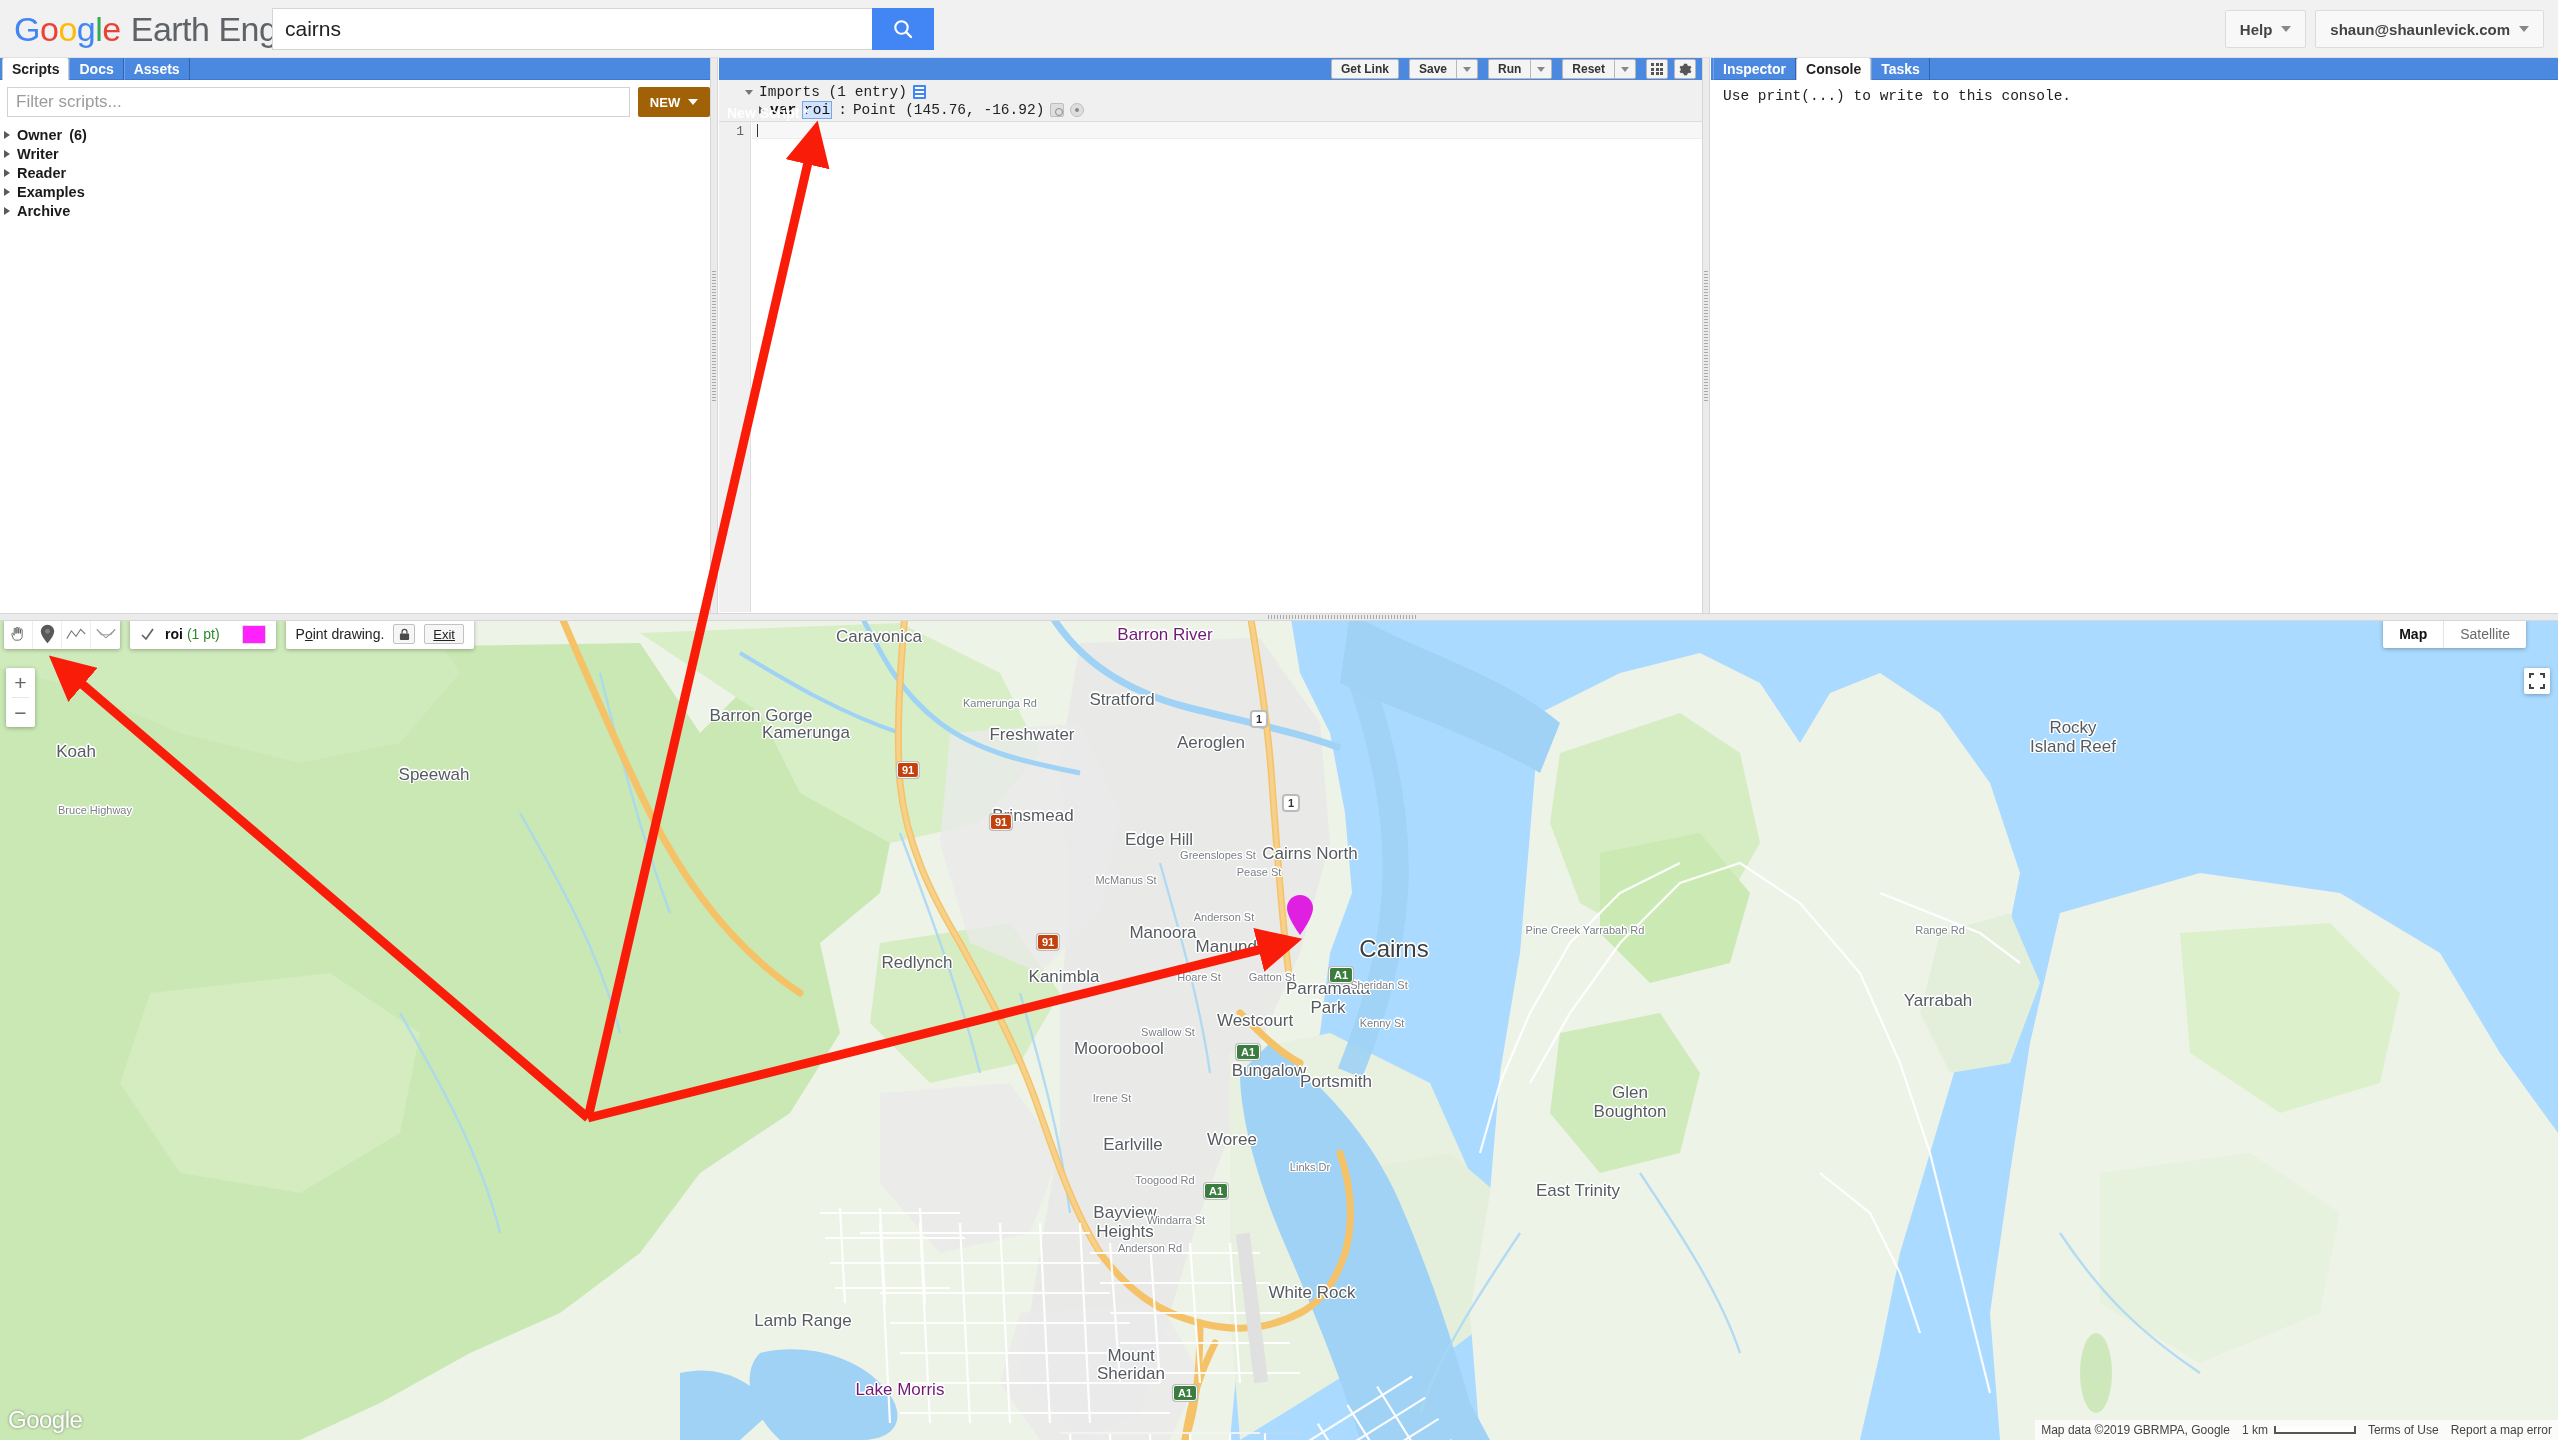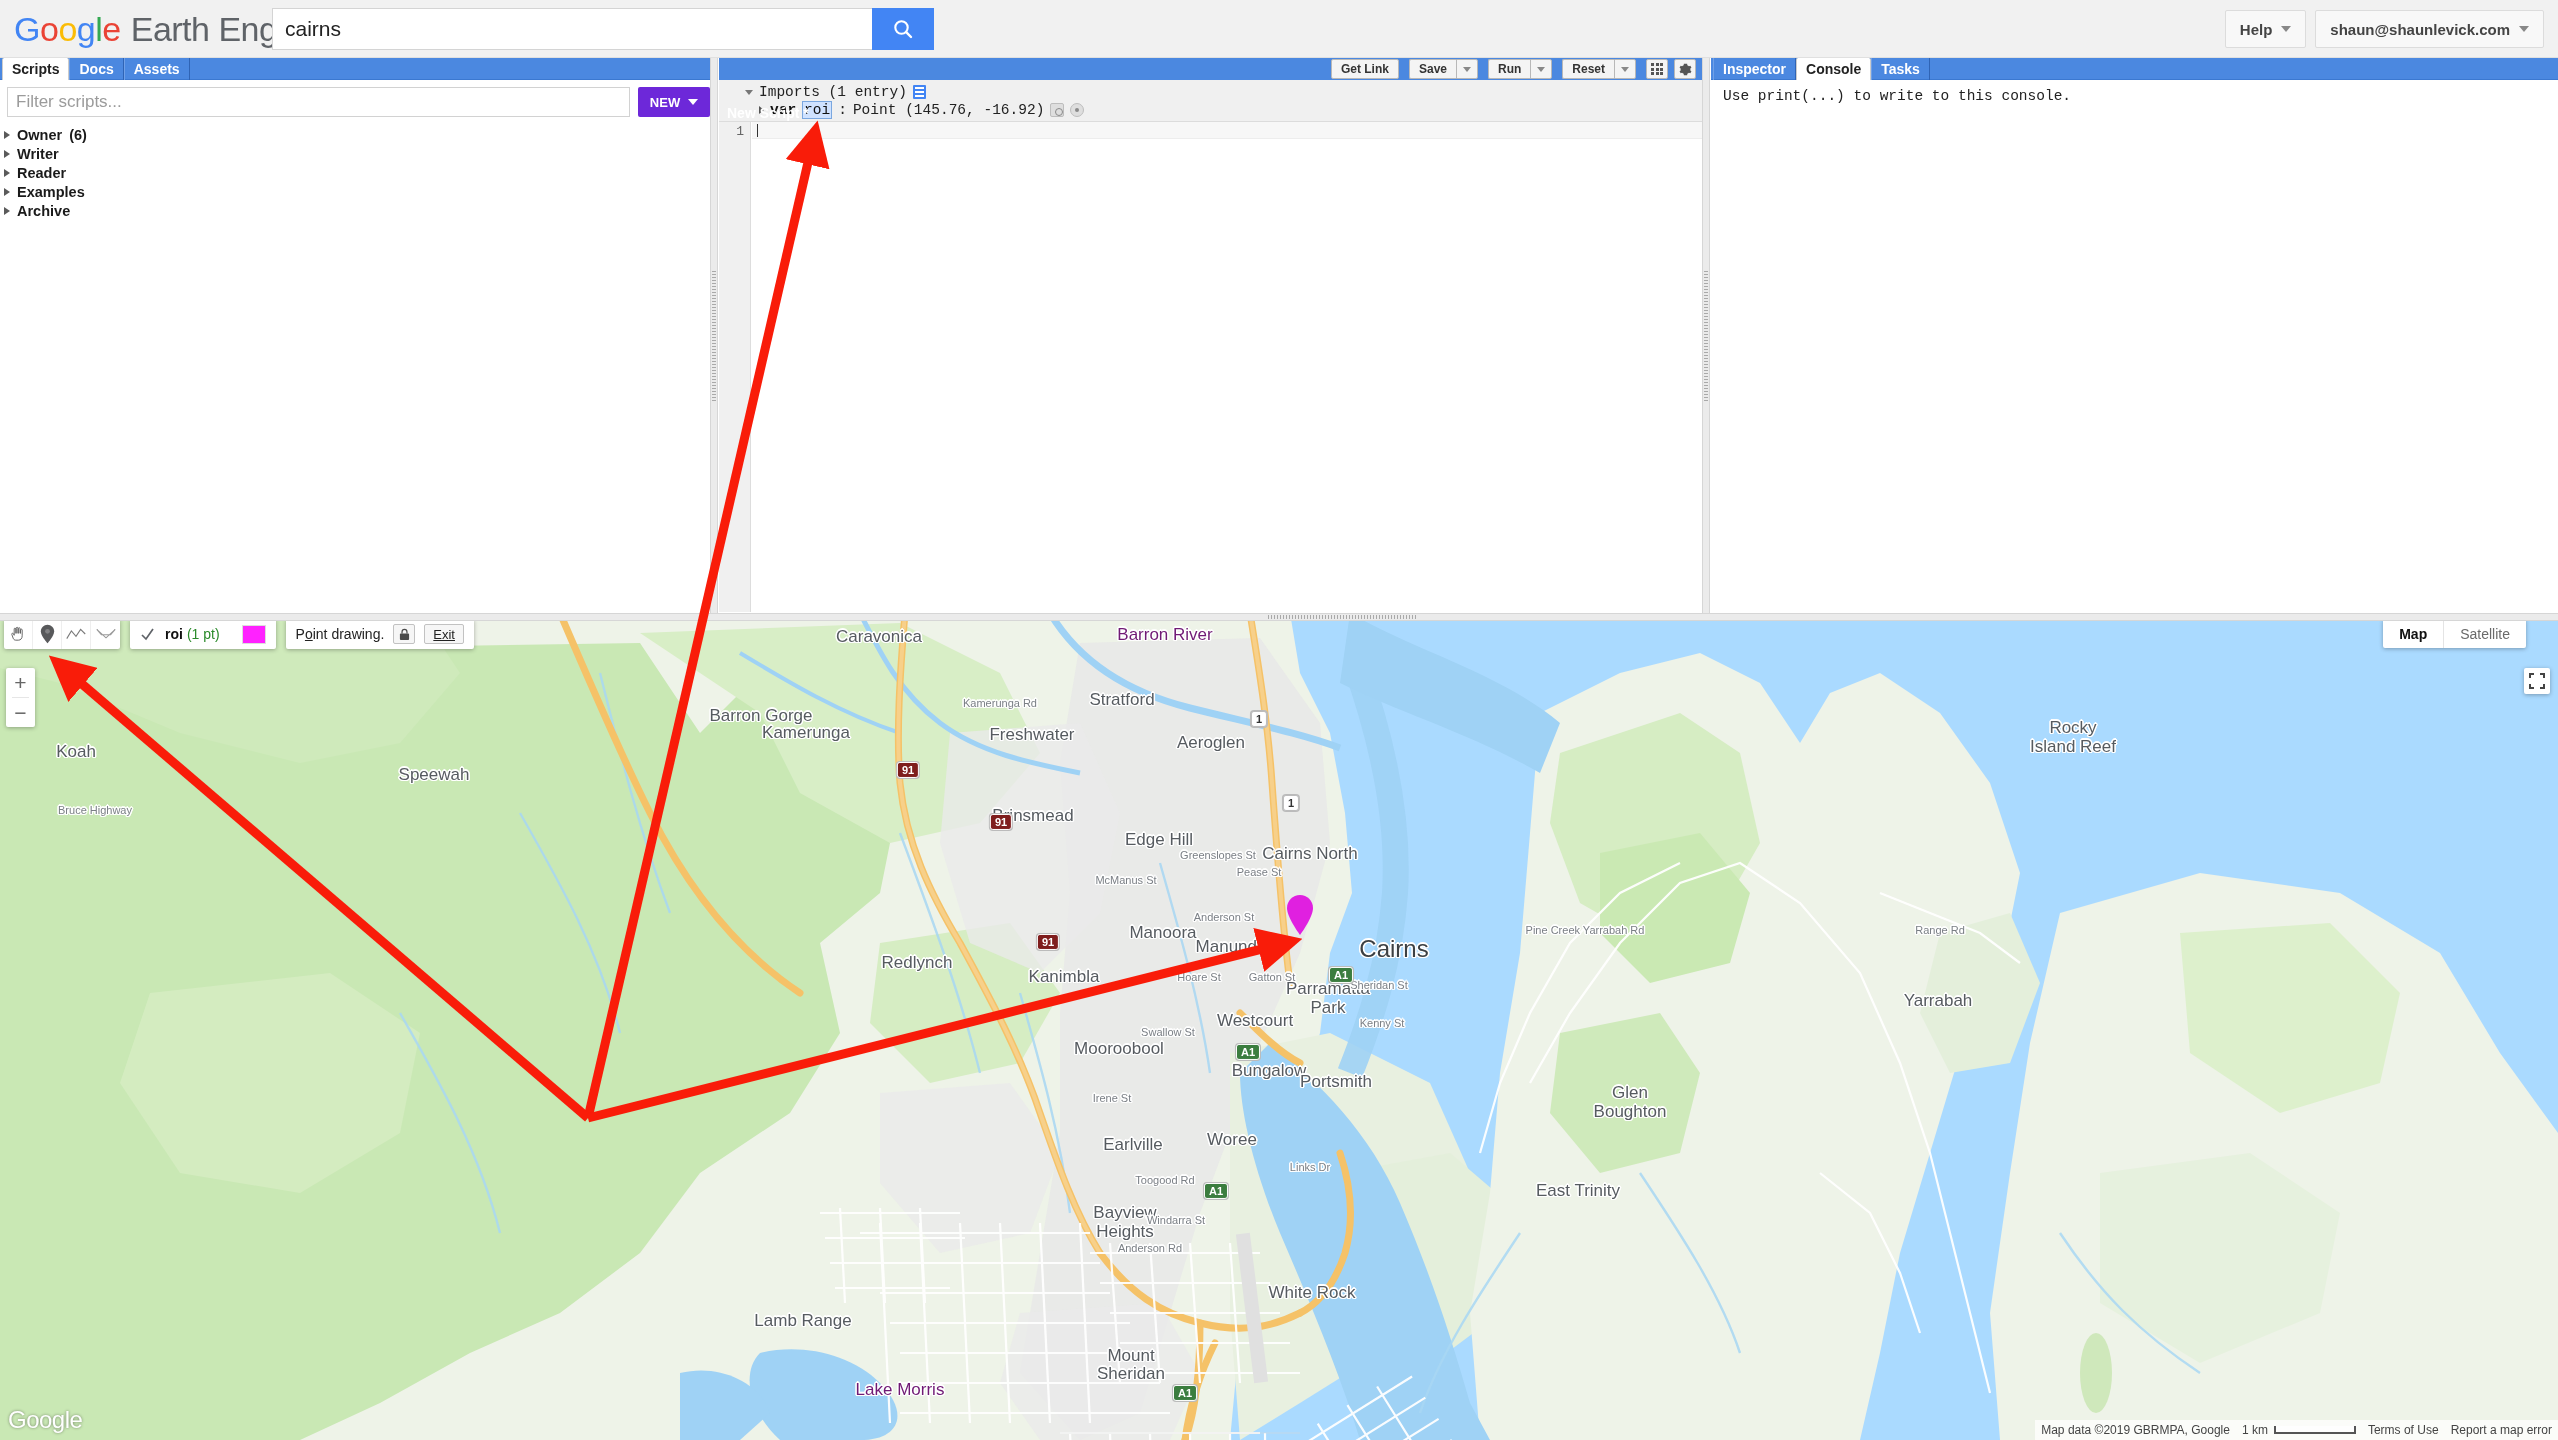--- a/index.html
+++ b/index.html
@@ -74,21 +74,21 @@
     background:#fff; border-right:1px solid #c9c9c9;
   }
   .scripts-toolrow { display:flex; align-items:center; padding:7px 7px 0 7px; gap:8px; }
   .filter-input {
     flex:1; height:30px; border:1px solid #d2d2d2; background:#fff;
     font-size:17px; color:#222; padding:0 8px; outline:none;
     font-family:"Liberation Sans", sans-serif;
   }
   .filter-input::placeholder { color:#9b9b9b; }
   .new-btn {
-    width: 72px; height:30px; background:#6d28d9; color:#fff; border:none;
+    width: 72px; height:30px; background:#a16207; color:#fff; border:none;
     border-radius:2px; font-size:13px; font-weight:bold;
     display:flex; align-items:center; justify-content:center; gap:8px; cursor:pointer;
   }
   .new-btn .caret { border-top-color:#fff; }
   .tree { padding: 8px 0 0 4px; }
   .tree-item {
     display:flex; align-items:center; gap:7px; height:19px;
     font-size:14.5px; font-weight:bold; color:#1a1a1a; cursor:pointer;
   }
   .tri { width:0;height:0;border-top:4.5px solid transparent;border-bottom:4.5px solid transparent;border-left:6px solid #5a5a5a; }
@@ -191,21 +191,21 @@
                  1px 1px #fff, -1px -1px #fff, 1px -1px #fff, -1px 1px #fff;
     white-space:nowrap; transform:translate(-50%,-50%); text-align:center; line-height:1.1;
   }
   .maplabel.big { font-size:24px; color:#3c4043; }
   .maplabel.water { color:#701a75;text-align:right; }
   .maplabel.road { font-size:11px; color:#7a7f85; }
 
   .shield {
     position:absolute; transform:translate(-50%,-50%);
     font-size:11px; font-weight:bold; color:#fff;
-    background:#7f1d1d; border:1.5px solid #fff; border-radius:3px;
+    background:#c2410c; border:1.5px solid #fff; border-radius:3px;
     padding:1px 4px; line-height:1.1;
     box-shadow:0 0 0 1px #bbb;
   }
   .shield.green { background:#3b7d3f; }
   .shield.white { background:#fff; color:#333; border-color:#bbb; }
 
   
   .map-toolbar {
     position:absolute; left:4px; top:6px; display:flex; align-items:center; gap:10px; z-index:30;
   }

